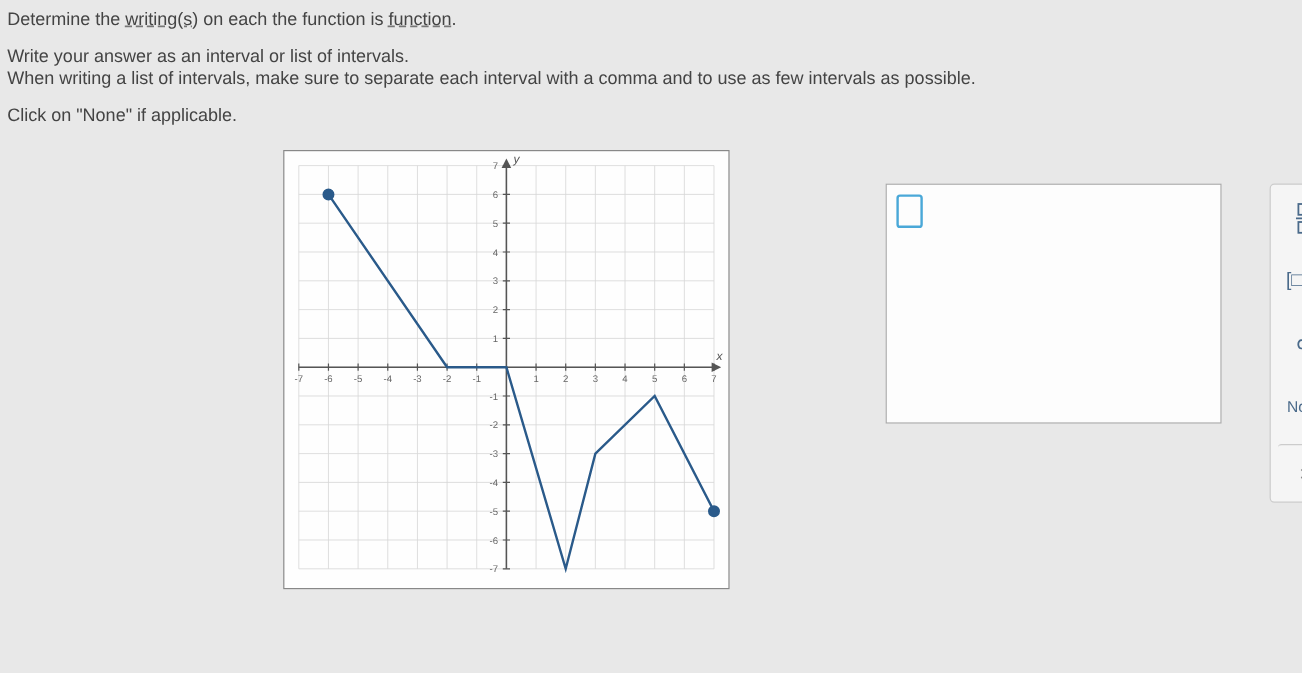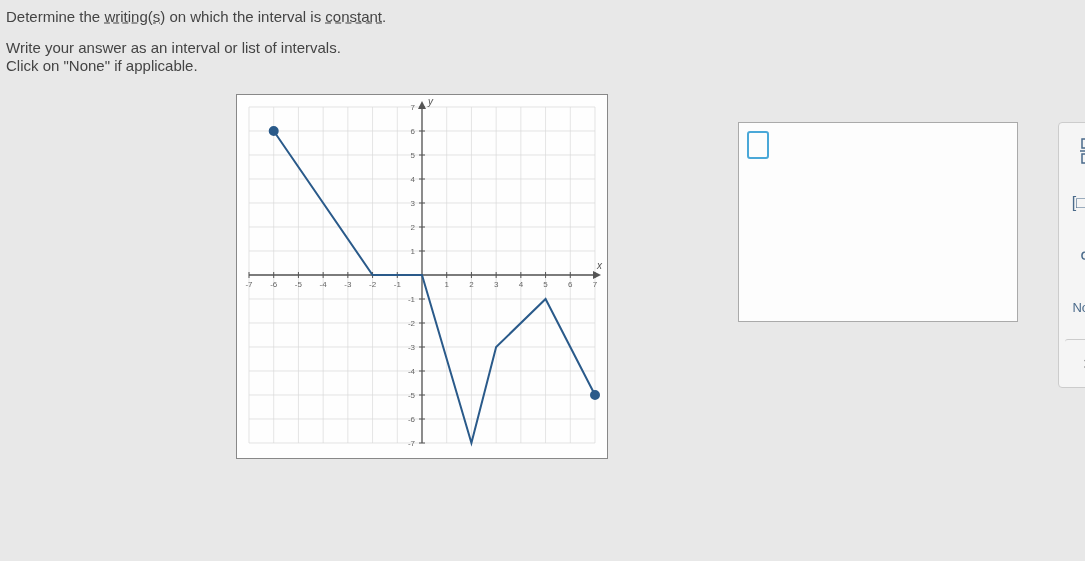--- a/index.html
+++ b/index.html
@@ -77,23 +77,24 @@
     border-top: 1px solid #ccc;
     padding-top: 10px;
     color: #888;
   }
 </style>
 </head>
 <body>
 
 <div class="content">
   <div class="line1">
-    <span>Determine the </span><span class="dashed">writing(s)</span><span> on which the interval is </span><span class="dashed">constant</span><span>.</span>
+    <span>Determine the </span><span class="dashed">writing(s)</span><span> on each the function is </span><span class="dashed">function</span><span>.</span>
   </div>
   <div class="line2">Write your answer as an interval or list of intervals.</div>
+  <div class="line3">When writing a list of intervals, make sure to separate each interval with a comma and to use as few intervals as possible.</div>
   <div class="line4">Click on "None" if applicable.</div>
 
   <div class="main-row">
     <div class="graph-wrap">
       <svg id="graph-svg" width="370" height="360">
           <line x1="12" y1="348" x2="12" y2="12" stroke="#d8d8d8" stroke-width="0.7"></line>
           <line x1="36.71428571428571" y1="348" x2="36.71428571428571" y2="12" stroke="#d8d8d8" stroke-width="0.7"></line>
           <line x1="61.42857142857142" y1="348" x2="61.42857142857142" y2="12" stroke="#d8d8d8" stroke-width="0.7"></line>
           <line x1="86.14285714285714" y1="348" x2="86.14285714285714" y2="12" stroke="#d8d8d8" stroke-width="0.7"></line>
           <line x1="110.85714285714285" y1="348" x2="110.85714285714285" y2="12" stroke="#d8d8d8" stroke-width="0.7"></line>

